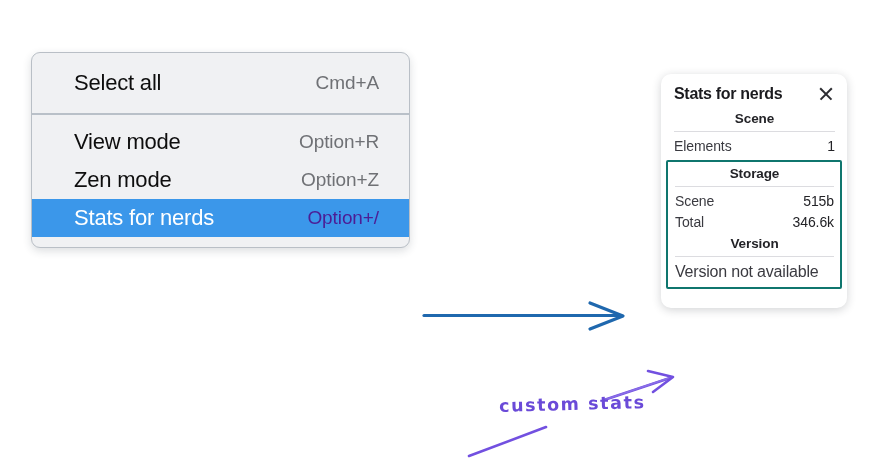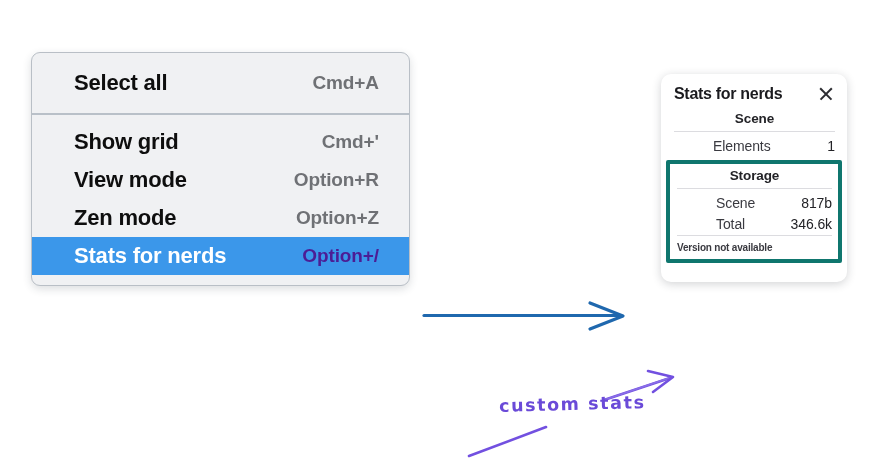--- a/index.html
+++ b/index.html
@@ -50,21 +50,20 @@
     width: 100%;
   }
   .menu-item {
     display: flex;
     align-items: center;
     justify-content: space-between;
     height: 38px;
     padding: 0 30px 0 42px;
     box-sizing: border-box;
     cursor: default;
-    font-weight: bold;
   }
   .menu-item .mi-label {
     font-size: 22px;
     color: #0e0e0e;
     letter-spacing: -0.2px;
     white-space: nowrap;
   }
   .menu-item .mi-shortcut {
     font-size: 19px;
     color: #6f7175;
@@ -136,35 +135,33 @@
     margin: 1px 0 3px 0;
   }
   .sp-row {
     display: flex;
     align-items: baseline;
     justify-content: space-between;
     font-size: 14px;
     color: #3a3a40;
     padding: 2.5px 0;
     letter-spacing: -0.1px;
-    margin-left: 39px;
   }
   .sp-row .sp-val { color: #232327; }
   .sp-plain {
-    font-size: 10px;
+    font-size: 16px;
     color: #3a3a40;
     padding: 3px 0 1px 0;
     letter-spacing: -0.2px;
     white-space: nowrap;
-    font-weight: bold;
   }
 
   
   #custom-stats-block {
-    border: 4px solid #0f766e;
+    border: 2px solid #0f766e;
     border-radius: 2px;
     margin: 4px -7px 0 -8px;
     padding: 0 6px 5px 7px;
   }
 
   
   #custom-stats-label {
     position: absolute;
     left: 499px;
     top: 394px;
@@ -205,24 +202,20 @@
     <div class="menu-item">
       <span class="mi-label">Select all</span>
       <span class="mi-shortcut">Cmd+A</span>
     </div>
   </div>
 
   <div class="menu-divider"></div>
 
   <div class="menu-group group-bottom">
     <div class="menu-item">
-      <span class="mi-label">Show grid</span>
-      <span class="mi-shortcut">Cmd+'</span>
-    </div>
-    <div class="menu-item">
       <span class="mi-label">View mode</span>
       <span class="mi-shortcut">Option+R</span>
     </div>
     <div class="menu-item">
       <span class="mi-label">Zen mode</span>
       <span class="mi-shortcut">Option+Z</span>
     </div>
     <div class="menu-item selected">
       <span class="mi-label">Stats for nerds</span>
       <span class="mi-shortcut">Option+/</span>
@@ -247,27 +240,28 @@
       <span class="sp-val">1</span>
     </div>
 
     <div id="custom-stats-block">
 
       <div class="sp-section-title">Storage</div>
       <div class="sp-rule"></div>
 
       <div class="sp-row">
         <span>Scene</span>
-        <span class="sp-val">817b</span>
+        <span class="sp-val">515b</span>
       </div>
       <div class="sp-row">
         <span>Total</span>
         <span class="sp-val">346.6k</span>
       </div>
 
+      <div class="sp-section-title">Version</div>
       <div class="sp-rule"></div>
 
       <div class="sp-plain">Version not available</div>
     </div>
 
   </div>
 </div>
 
 <div id="custom-stats-label">custom stats</div>
 

